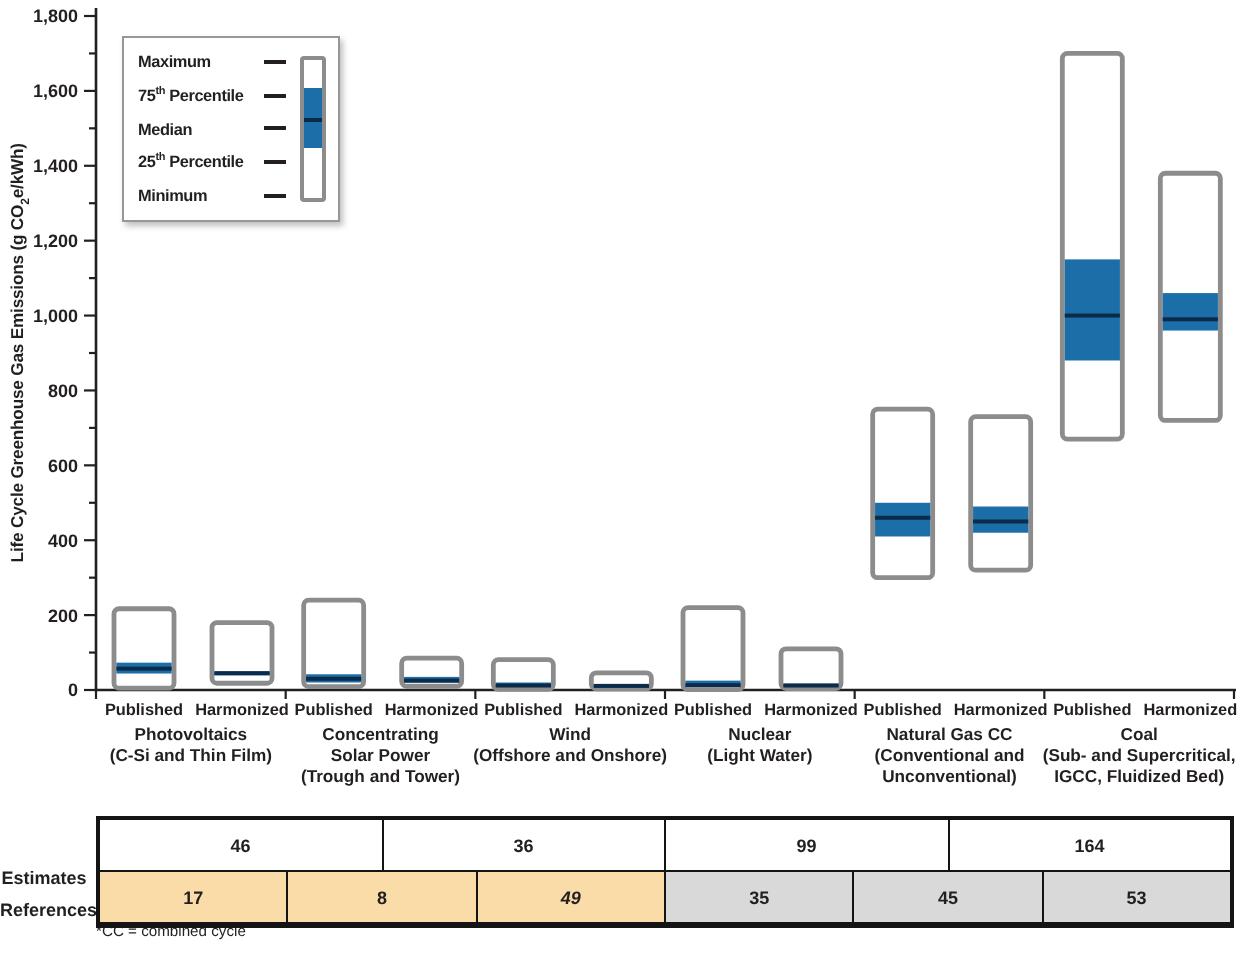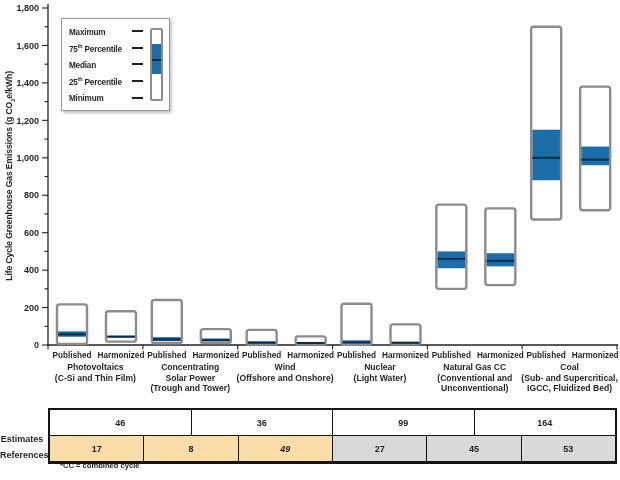--- a/index.html
+++ b/index.html
@@ -32,21 +32,21 @@
   .tbl-row.first { border-bottom:1.5px solid #141414; }
   .tbl-cell { flex:1; height:25px; display:flex; align-items:center; justify-content:center;
               font-size:9px; font-weight:bold; border-right:1.5px solid #141414; box-sizing:border-box; }
   .tbl-cell:last-child { border-right:none; }
 
   .row-label { position:absolute; left:0; width:44px; text-align:right;
                font-size:9px; font-weight:bold; z-index:2; }
   .row-label.est { top:434px;text-align:center; }
   .row-label.ref { top:450px; }
 
-  .footnote { position:absolute; left:48px; top:461px; font-size:7.6px; font-weight:bold;margin-left:12px; }
+  .footnote { position:absolute; left:48px; top:461px; font-size:7.6px; font-weight:normal; }
 </style>
 </head>
 <body>
 
 <div class="wrap">
 
   <div class="y-title"><span>Life Cycle Greenhouse Gas Emissions (g CO</span><sub>2</sub><span>e/kWh)</span></div>
 
   <svg class="chart" width="620" height="480">
       <line x1="48" y1="4" x2="48" y2="345" stroke="#231F20" stroke-width="1.3"></line>
@@ -185,20 +185,20 @@
     <div class="tbl-row first">
         <div class="tbl-cell">46</div>
         <div class="tbl-cell">36</div>
         <div class="tbl-cell">99</div>
         <div class="tbl-cell">164</div>
       </div>
     <div class="tbl-row">
         <div class="tbl-cell" style="background: rgb(249, 220, 168);">17</div>
         <div class="tbl-cell" style="background: rgb(249, 220, 168);">8</div>
         <div class="tbl-cell" style="background: rgb(249, 220, 168); font-style: italic;">49</div>
-        <div class="tbl-cell" style="background: rgb(217, 217, 217);">27</div>
+        <div class="tbl-cell" style="background: rgb(217, 217, 217);">35</div>
         <div class="tbl-cell" style="background: rgb(217, 217, 217);">45</div>
         <div class="tbl-cell" style="background: rgb(217, 217, 217); text-align: center;">53</div>
       </div>
   </div>
 
   <div class="footnote">*CC = combined cycle</div>
 </div>
 
 </body></html>

